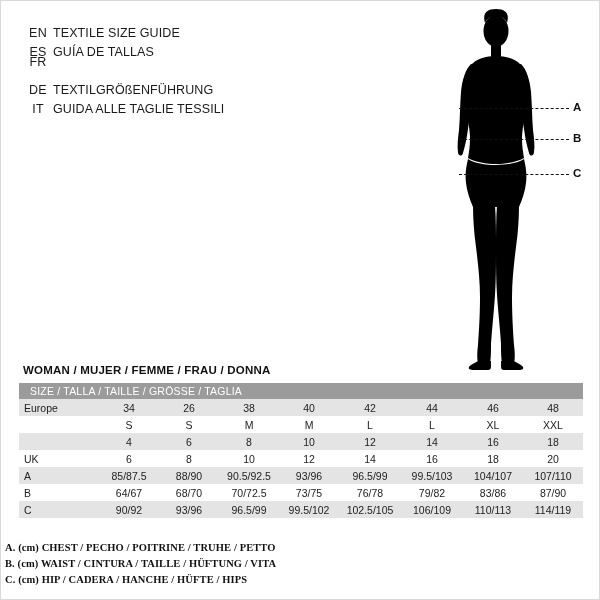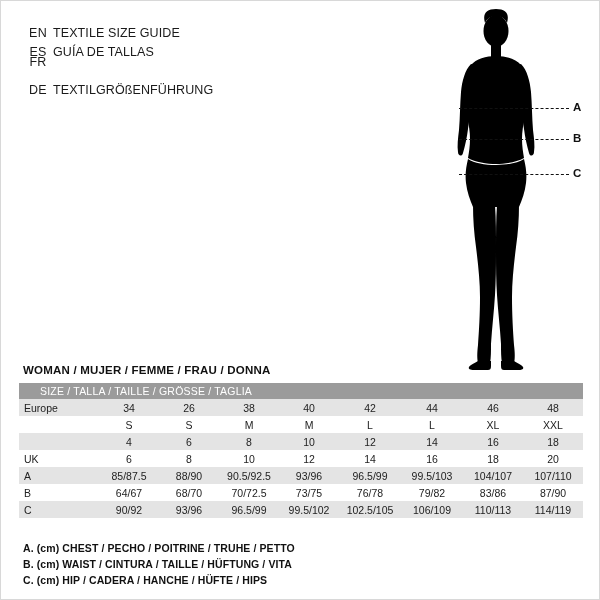--- a/index.html
+++ b/index.html
@@ -105,37 +105,38 @@
     text-align: left;
     padding-left: 5px;
     margin-top: 44px;
   }
   .row-head td {
     background: #9b9b9b;
     color: #ffffff;
     font-size: 10.5px;
     font-weight: normal;
     text-align: left;
-    padding-left: 21px;
+    padding-left: 11px;
     height: 16px;
     letter-spacing: 0.2px;
   }
   .row-shade td {
     background: #e4e4e4;
   }
   .row-plain td {
     background: #ffffff;
   }
 
   
   .legend {
     position: absolute;
-    left: 22px;
+    left: 4px;
     top: 541px;
     width: 560px;
+    font-family: Liberation Serif, serif;
   }
   .legend-row {
     font-size: 10.5px;
     font-weight: bold;
     letter-spacing: 0.1px;
     color: #111;
     height: 16px;
   }
 </style>
 </head>
@@ -151,20 +152,24 @@
     <div class="lang-row">
       <span class="lang-code">ES</span>
       <span class="lang-title">GUÍA DE TALLAS</span>
     </div>
     <div class="lang-row">
       <span class="lang-code">FR</span>
     </div>
     <div class="lang-row">
       <span class="lang-code">DE</span>
       <span class="lang-title">TEXTILGRÖßENFÜHRUNG</span>
+    </div>
+    <div class="lang-row">
+      <span class="lang-code">IT</span>
+      <span class="lang-title">GUIDA ALLE TAGLIE TESSILI</span>
     </div>
   </div>
 
   <div class="figure-area">
 
     <svg class="figure-svg" width="130" height="365" viewBox="0 0 130 365">
       <g fill="#000000">
 
         <ellipse cx="65" cy="22" rx="12.5" ry="16"></ellipse>
 

